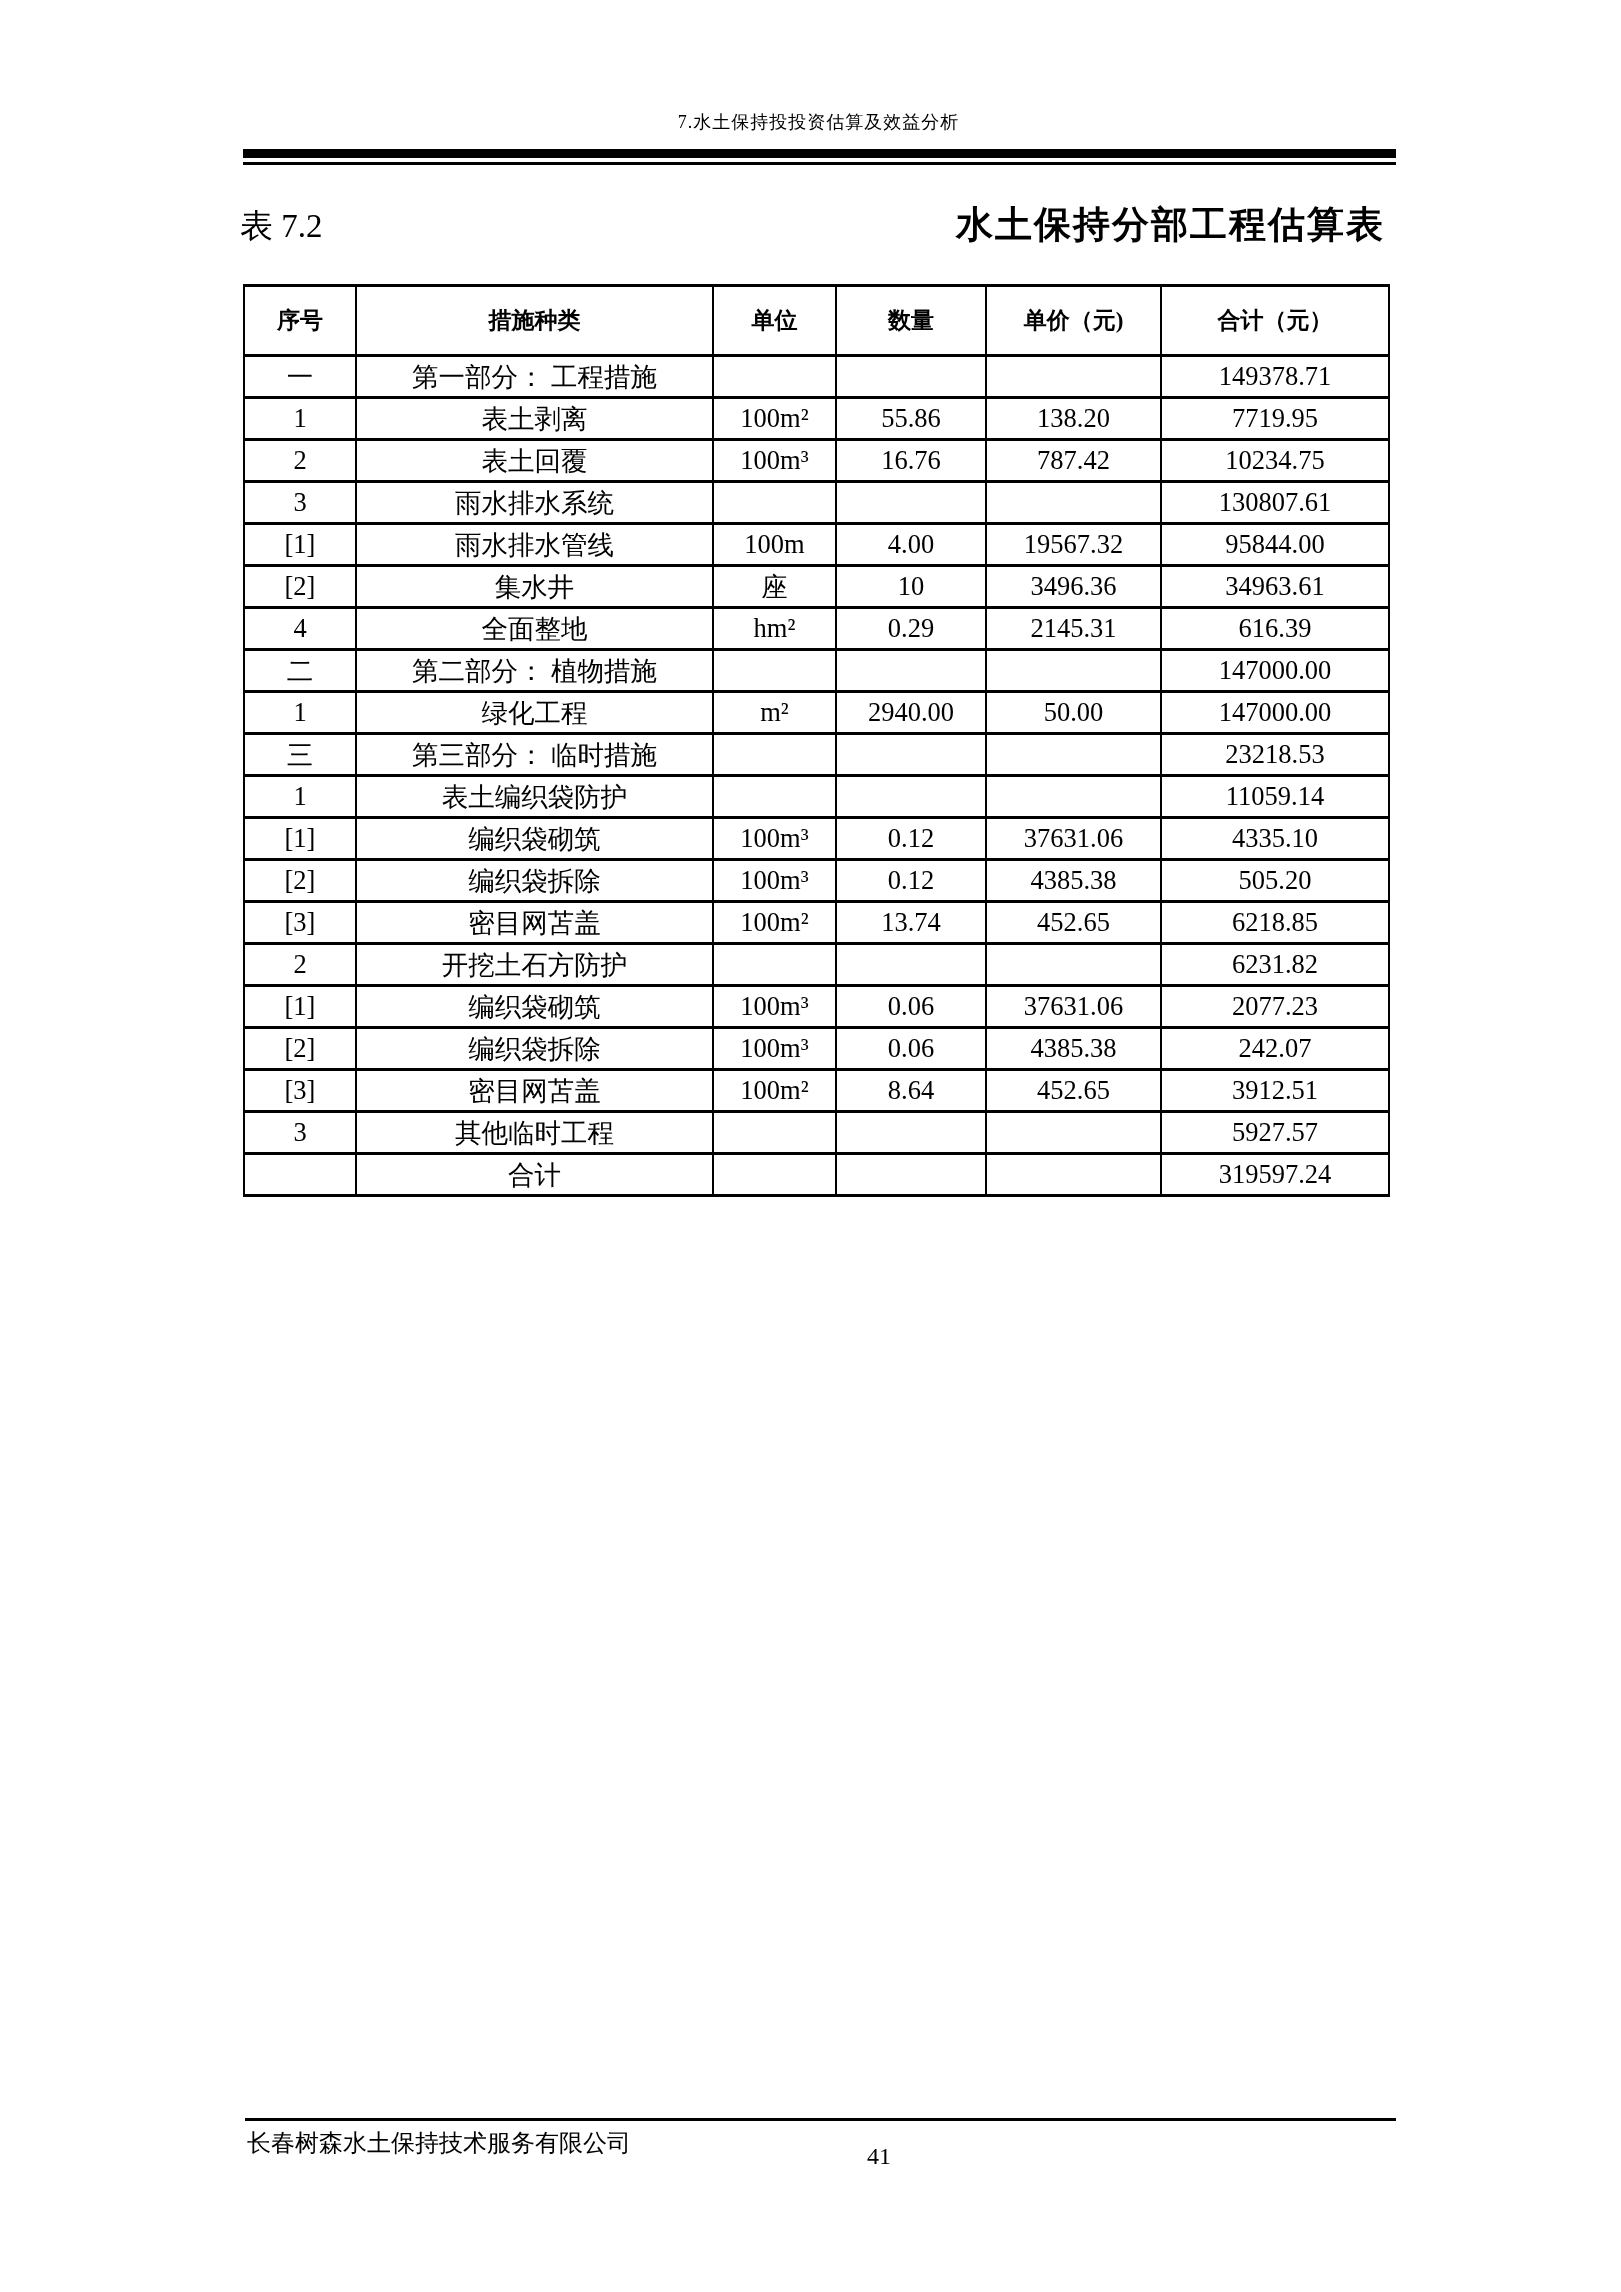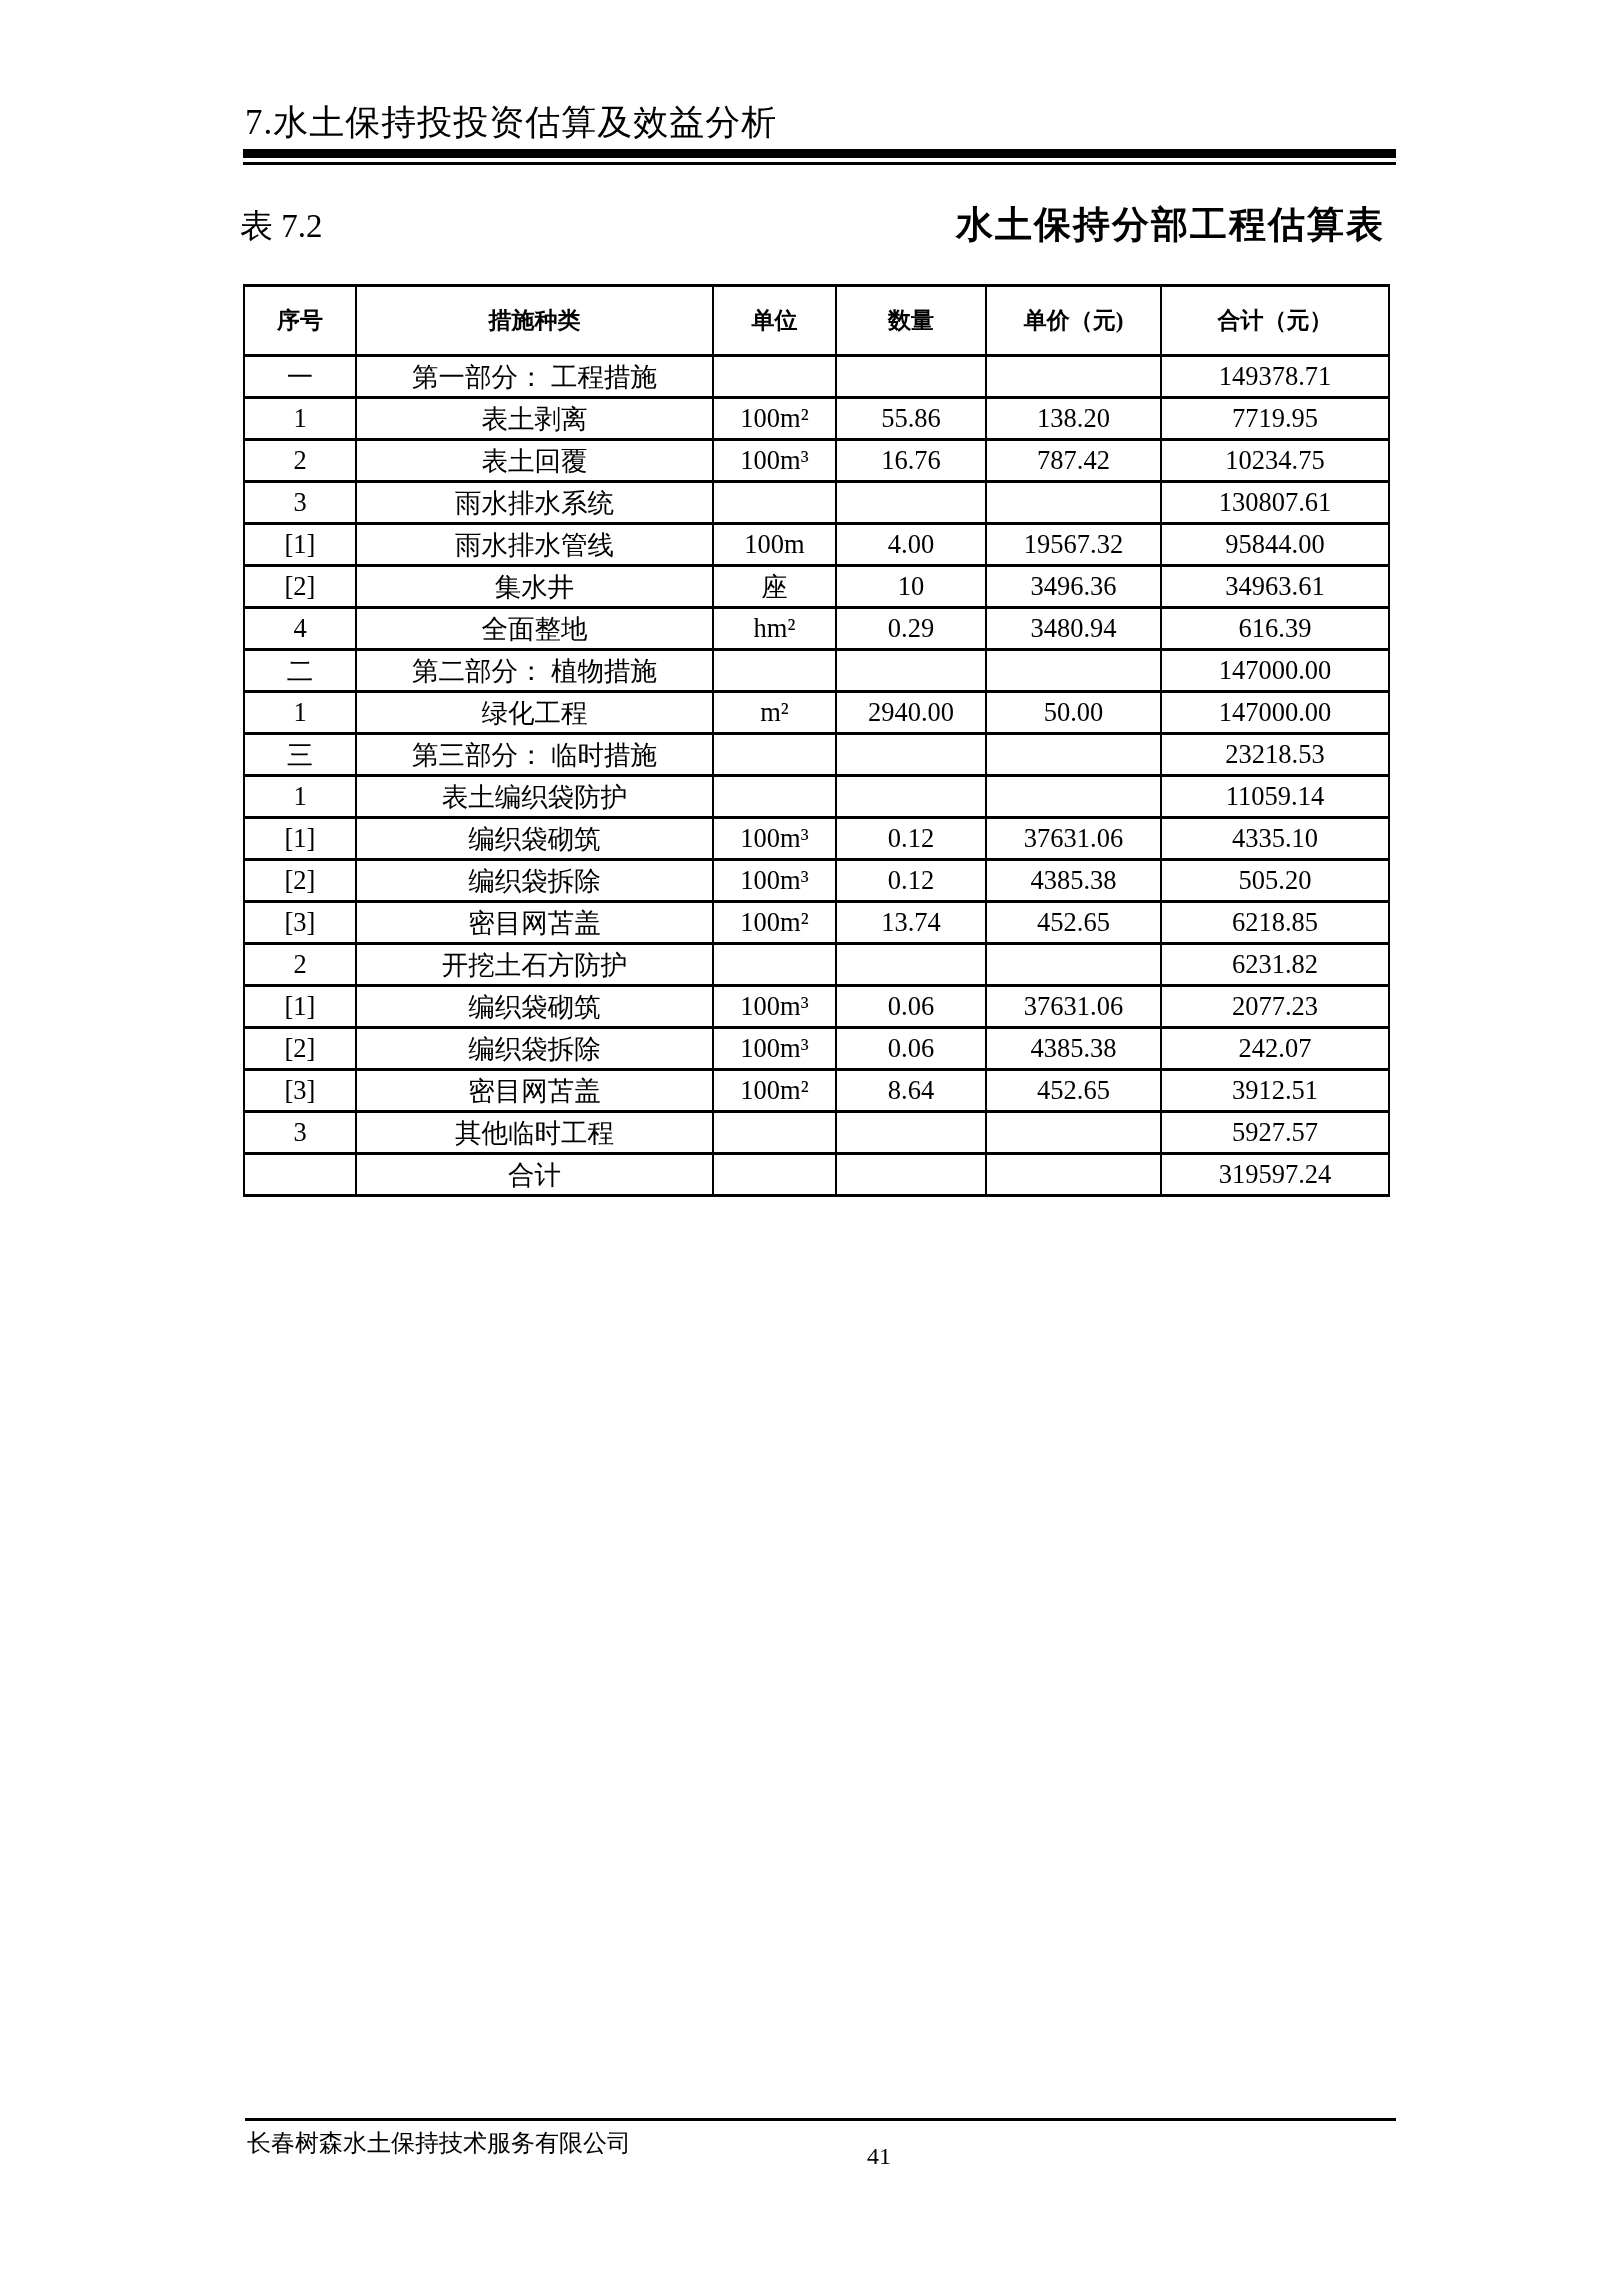--- a/index.html
+++ b/index.html
@@ -11,21 +11,22 @@
     background: #ffffff;
     font-family: "Liberation Serif", "DejaVu Serif", serif;
     color: #000;
   }
   
   .page-header-text {
     position: absolute;
     top: 106px;
     left: 245px;
     width: 1147px;
-    font-size: 35px;
+    text-align: center;
+    font-size: 18px;
     letter-spacing: 1px;
     line-height: 33px;
     white-space: nowrap;
   }
   .rule-thick {
     position: absolute;
     top: 149px;
     left: 243px;
     width: 1153px;
     height: 8.8px;
@@ -192,21 +193,21 @@
           <td>座</td>
           <td>10</td>
           <td>3496.36</td>
           <td>34963.61</td>
         </tr>
         <tr>
           <td>4</td>
           <td>全面整地</td>
           <td>hm²</td>
           <td>0.29</td>
-          <td>3480.94</td>
+          <td>2145.31</td>
           <td>616.39</td>
         </tr>
         <tr>
           <td>二</td>
           <td>第二部分： 植物措施</td>
           <td></td>
           <td></td>
           <td></td>
           <td>147000.00</td>
         </tr>

